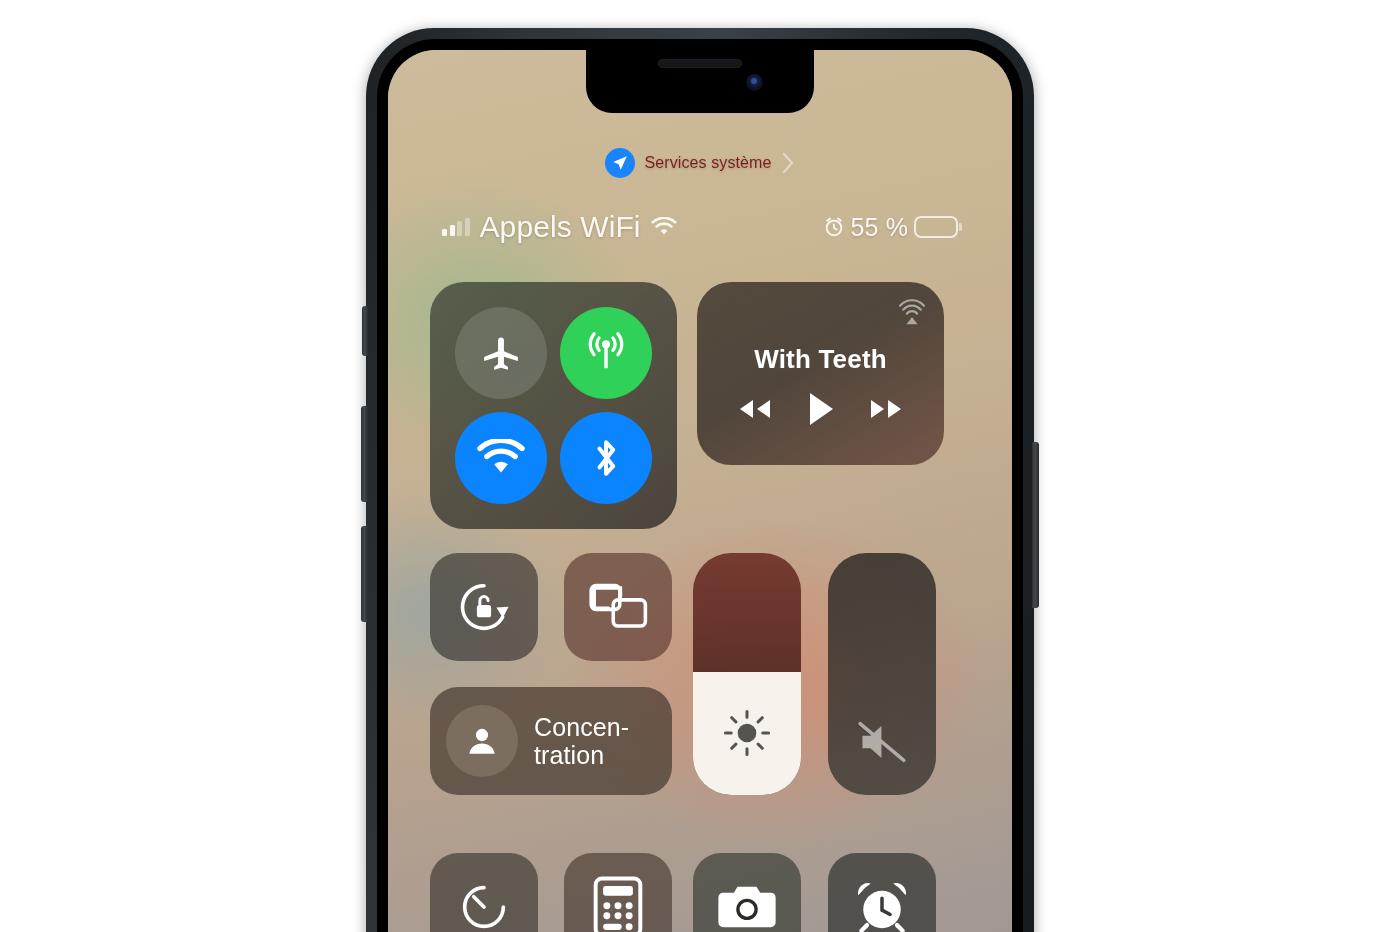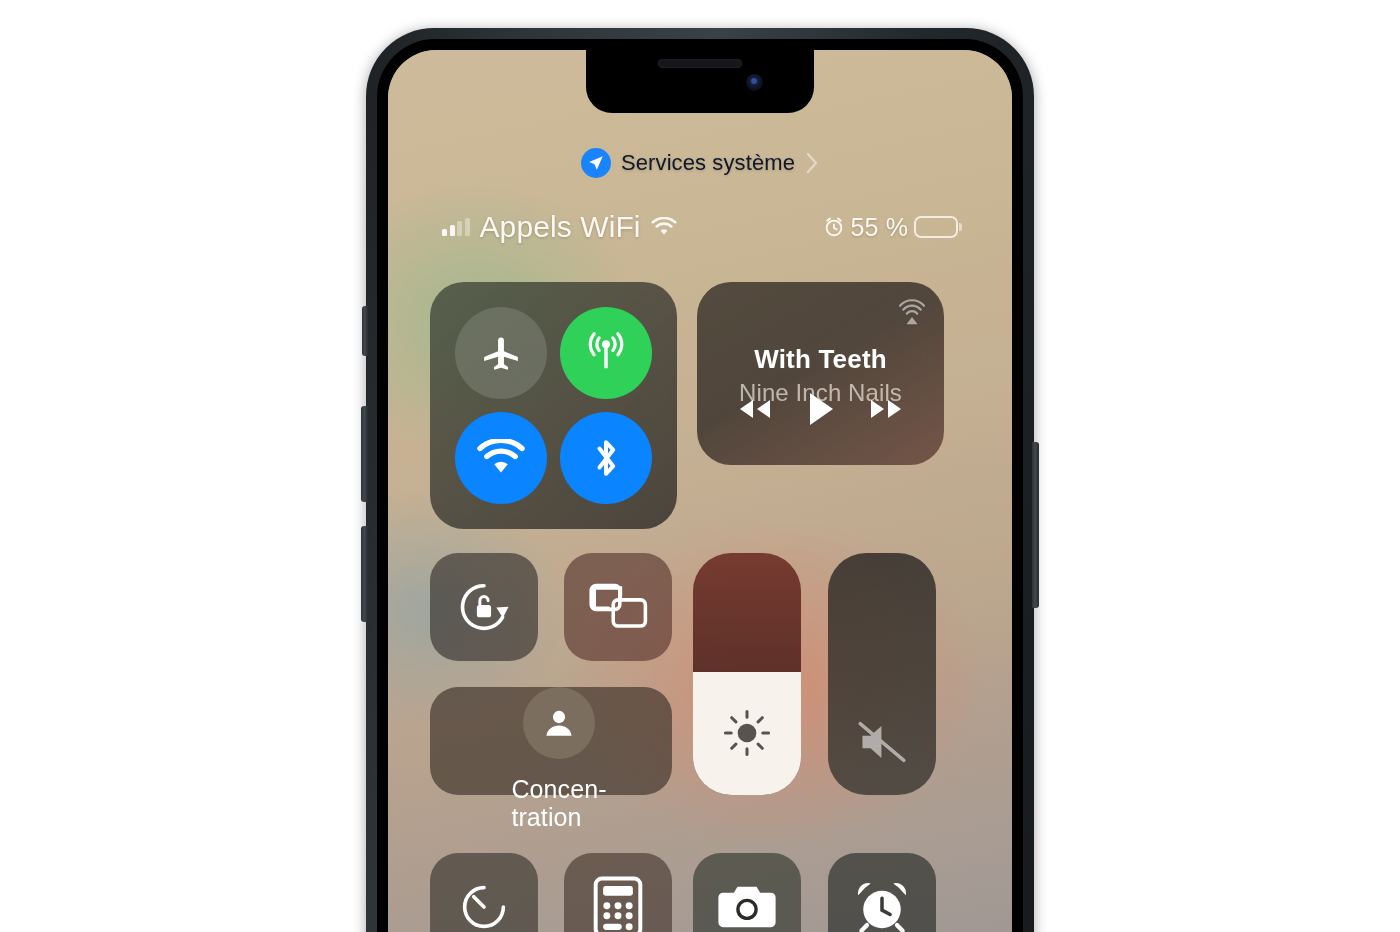--- a/index.html
+++ b/index.html
@@ -96,21 +96,21 @@
     position: absolute; top: 98px; left: 0; right: 0;
     display: flex; align-items: center; justify-content: center; gap: 10px;
   }
   #location-icon {
     width: 30px; height: 30px; border-radius: 50%;
     background: #1a84ff;
     display: flex; align-items: center; justify-content: center;
     flex: none;
   }
   #location-banner .label {
-    font-size: 22px; color: #0f172a; letter-spacing: .1px;
+    font-size: 16px; color: #7f1d1d; letter-spacing: .1px;
     text-shadow: 0 1px 3px rgba(0,0,0,.18);
   }
   #location-chevron { opacity: .62; display: flex; align-items: center; }
 
   
   #status-bar {
     position: absolute; top: 160px; left: 54px; right: 54px;
     display: flex; align-items: center; justify-content: space-between;
     color: #fbf8f3;
     text-shadow: 0 1px 3px rgba(0,0,0,.2);
@@ -202,21 +202,20 @@
   #screen-mirroring-tile { position: absolute; left: 176px; top: 503px;
     background: rgba(86,50,44,.62); }
 
   
   #focus-tile {
     position: absolute; left: 42px; top: 637px;
     width: 242px; height: 108px; border-radius: 28px;
     background: rgba(56,46,38,.64);
     display: flex; align-items: center; gap: 16px;
     padding-left: 16px;
-    flex-direction: column;
   }
   #focus-avatar {
     width: 72px; height: 72px; border-radius: 50%;
     background: rgba(150,138,118,.46);
     display: flex; align-items: center; justify-content: center;
     flex: none;
   }
   #focus-label {
     font-size: 25px; color: #fff; line-height: 1.13;
     letter-spacing: .1px; white-space: pre-line;
@@ -360,21 +359,20 @@
         <span id="airplay-icon">
           <svg width="30" height="30" viewBox="0 0 24 24" class="ico">
             <path d="M12 15.2 7.6 21h8.8z" fill="#fff"></path>
             <path d="M7.8 12.6a5.2 5.2 0 0 1 8.4 0" stroke="#fff" stroke-width="1.7" fill="none" stroke-linecap="round"></path>
             <path d="M5 9.4a9 9 0 0 1 14 0" stroke="#fff" stroke-width="1.7" fill="none" stroke-linecap="round"></path>
             <path d="M2.4 6.2a12.6 12.6 0 0 1 19.2 0" stroke="#fff" stroke-width="1.7" fill="none" stroke-linecap="round"></path>
           </svg>
         </span>
         <div id="media-text">
           <div id="media-title">With Teeth</div>
-          <div id="media-artist">Nine Inch Nails</div>
         </div>
         <div id="media-controls">
           <span class="media-btn">
             <svg width="44" height="28" viewBox="0 0 44 28" class="ico">
               <path d="M20 5v18L7 14z" fill="#fff"></path>
               <path d="M37 5v18L24 14z" fill="#fff"></path>
             </svg>
           </span>
           <span class="media-btn">
             <svg width="30" height="36" viewBox="0 0 30 36" class="ico">

